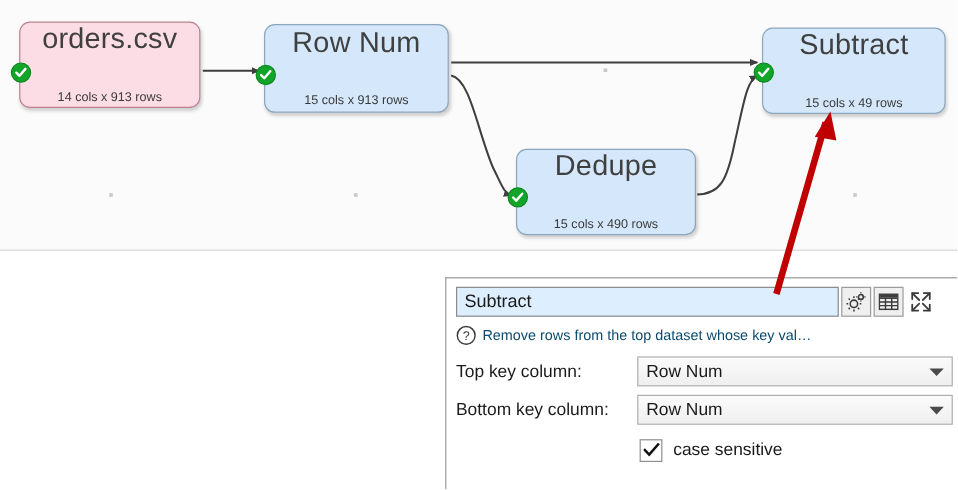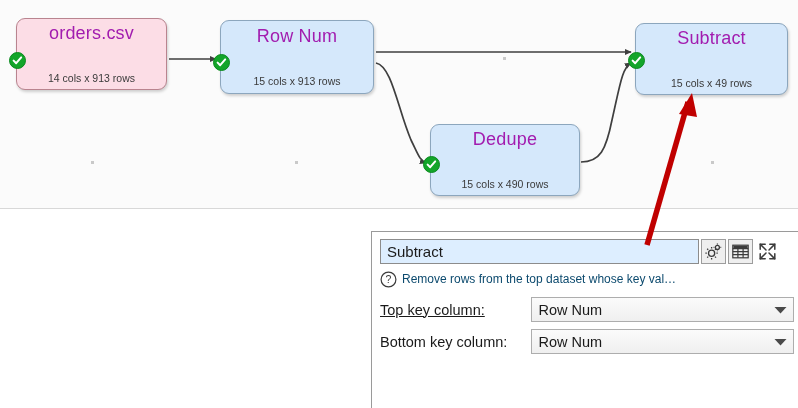--- a/index.html
+++ b/index.html
@@ -60,22 +60,22 @@
   }
   .node.pink {
     background: #fcdde6;
     border-color: #b9848f;
   }
   .node.blue {
     background: #d5e8fb;
     border-color: #8ca6bd;
   }
   .node-title {
-    color: #a21caf;
-    font-size: 18px;
+    color: #404040;
+    font-size: 24px;
     letter-spacing: 0.2px;
     line-height: 1;
     margin-bottom: 10px;
     white-space: nowrap;
   }
   .node-sub {
     color: #3a3a3a;
     font-size: 10.5px;
     line-height: 1;
     white-space: nowrap;
@@ -193,21 +193,21 @@
     display: flex;
     align-items: center;
   }
   #row-top-key { top: 62px; }
   #row-bottom-key { top: 94px; }
   .field-label {
     color: #1a1a1a;
     font-size: 14.5px;
     white-space: nowrap;
   }
-  #label-top-key { width: 153px; text-decoration: underline; }
+  #label-top-key { width: 153px; }
   #label-bottom-key { width: 153px; }
 
   .combo {
     position: relative;
     height: 25px;
     box-sizing: border-box;
     background: linear-gradient(to bottom, #fbfbfb 0%, #efefef 100%);
     border: 1px solid #adadad;
     display: flex;
     align-items: center;
@@ -403,20 +403,28 @@
         <div class="combo" id="combo-bottom-key">
           <span class="combo-value">Row Num</span>
           <span class="combo-arrow">
             <svg width="13" height="8" viewBox="0 0 13 8">
               <path d="M0.5,1 L12.5,1 L6.5,7.4 z" fill="#4a4a4a"></path>
             </svg>
           </span>
         </div>
       </div>
 
+      <div class="check-row">
+        <div class="checkbox">
+          <svg width="14" height="12" viewBox="0 0 14 12">
+            <path d="M1.4,6.0 L5.0,9.8 L12.4,1.4" stroke="#111111" stroke-width="2.1" fill="none" stroke-linecap="square" stroke-linejoin="miter"></path>
+          </svg>
+        </div>
+        <div class="check-label">case sensitive</div>
+      </div>
 
     </div>
   </div>
 
   <svg id="annotation-arrow" viewBox="0 0 798 408">
     <path d="M647,245 L688,102" stroke="#c00000" stroke-width="5.5" fill="none" stroke-linecap="butt"></path>
     <path d="M692,93 L679,114 L697,117 z" fill="#c00000"></path>
   </svg>
 
 </div>

